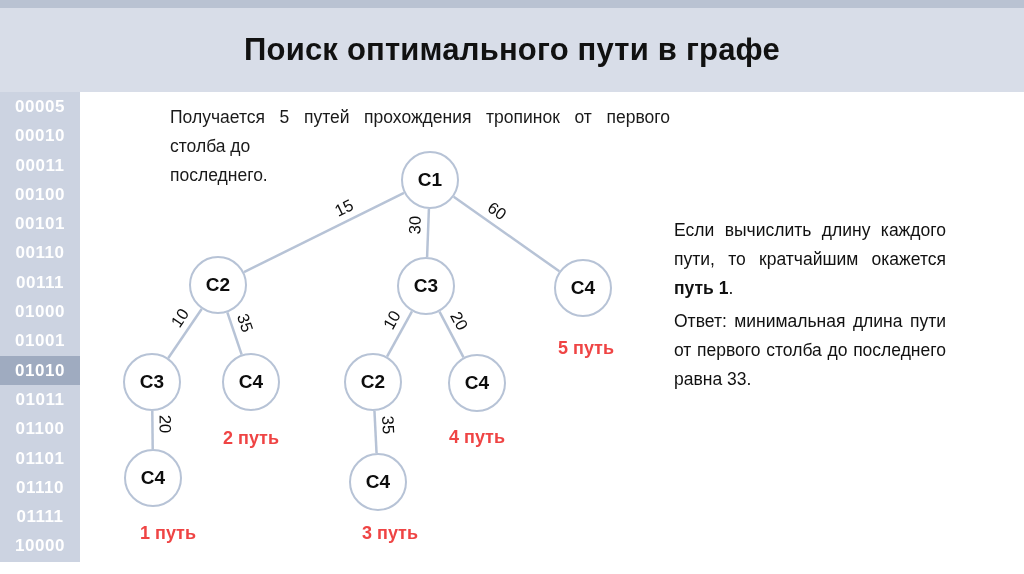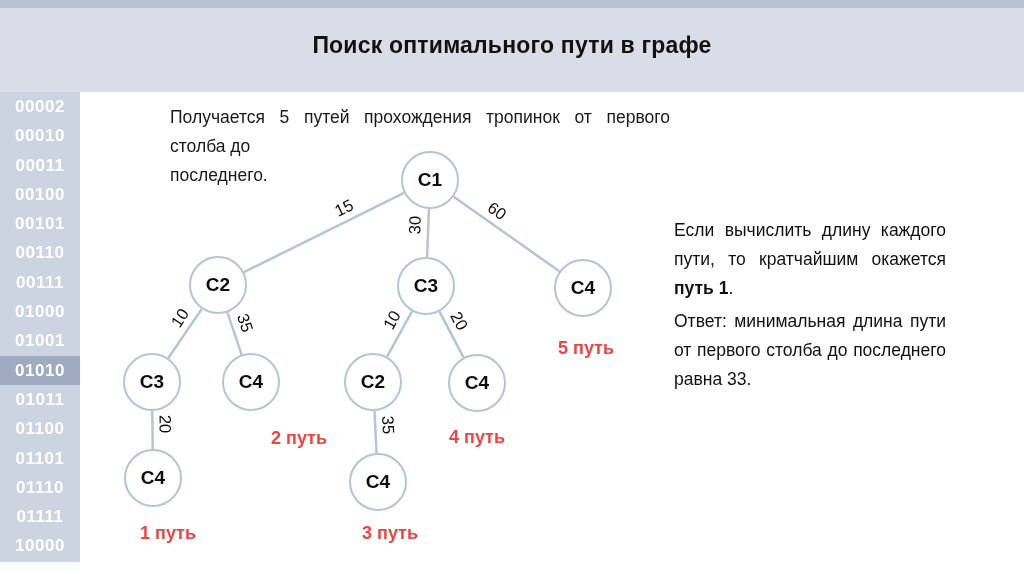--- a/index.html
+++ b/index.html
@@ -15,21 +15,21 @@
   .top-strip{position:absolute;left:0;top:0;width:1024px;height:8px;background:#b9c2d2;}
 
   
   .header-band{
     position:absolute;left:0;top:8px;width:1024px;height:84px;
     background:#d8dde8;
   }
   .header-title{
     position:absolute;left:0;top:24px;width:1024px;
     text-align:center;
-    font-size:23px;font-weight:bold;color:#111111;
+    font-size:31px;font-weight:bold;color:#111111;
     letter-spacing:0.2px;
   }
 
   
   .sidebar{
     position:absolute;left:0;top:92px;width:80px;height:470px;
     background:#ccd3e1;
   }
   .sidebar-bottom{
     position:absolute;left:0;top:562px;width:1024px;height:12px;background:#ffffff;
@@ -91,21 +91,21 @@
 
 <div id="slide">
 
   <div class="top-strip"></div>
 
   <div class="header-band">
     <div class="header-title">Поиск оптимального пути в графе</div>
   </div>
 
   <div class="sidebar" id="sidebar">
-      <div class="side-item">00002</div>
+      <div class="side-item">00005</div>
       <div class="side-item">00010</div>
       <div class="side-item">00011</div>
       <div class="side-item">00100</div>
       <div class="side-item">00101</div>
       <div class="side-item">00110</div>
       <div class="side-item">00111</div>
       <div class="side-item">01000</div>
       <div class="side-item">01001</div>
       <div class="side-item active">01010</div>
       <div class="side-item">01011</div>
@@ -154,20 +154,20 @@
         <div class="node" style="left: 109px; top: 164px;">C2</div>
         <div class="node" style="left: 317px; top: 165px;">C3</div>
         <div class="node" style="left: 474px; top: 167px;">C4</div>
         <div class="node" style="left: 43px; top: 261px;">C3</div>
         <div class="node" style="left: 142px; top: 261px;">C4</div>
         <div class="node" style="left: 264px; top: 261px;">C2</div>
         <div class="node" style="left: 368px; top: 262px;">C4</div>
         <div class="node" style="left: 44px; top: 357px;">C4</div>
         <div class="node" style="left: 269px; top: 361px;">C4</div>
         <div class="path-label" style="left: 88px; top: 441px; transform: translate(-50%, -50%);">1 путь</div>
-        <div class="path-label" style="left: 171px; top: 346px; transform: translate(-50%, -50%); margin-left: 48px;">2 путь</div>
+        <div class="path-label" style="left: 171px; top: 346px; transform: translate(-50%, -50%);">2 путь</div>
         <div class="path-label" style="left: 310px; top: 441px; transform: translate(-50%, -50%);">3 путь</div>
         <div class="path-label" style="left: 397px; top: 345px; transform: translate(-50%, -50%);">4 путь</div>
         <div class="path-label" style="left: 506px; top: 256px; transform: translate(-50%, -50%);">5 путь</div>
       </div>
 
   </div>
 </div>
 
 </body></html>

